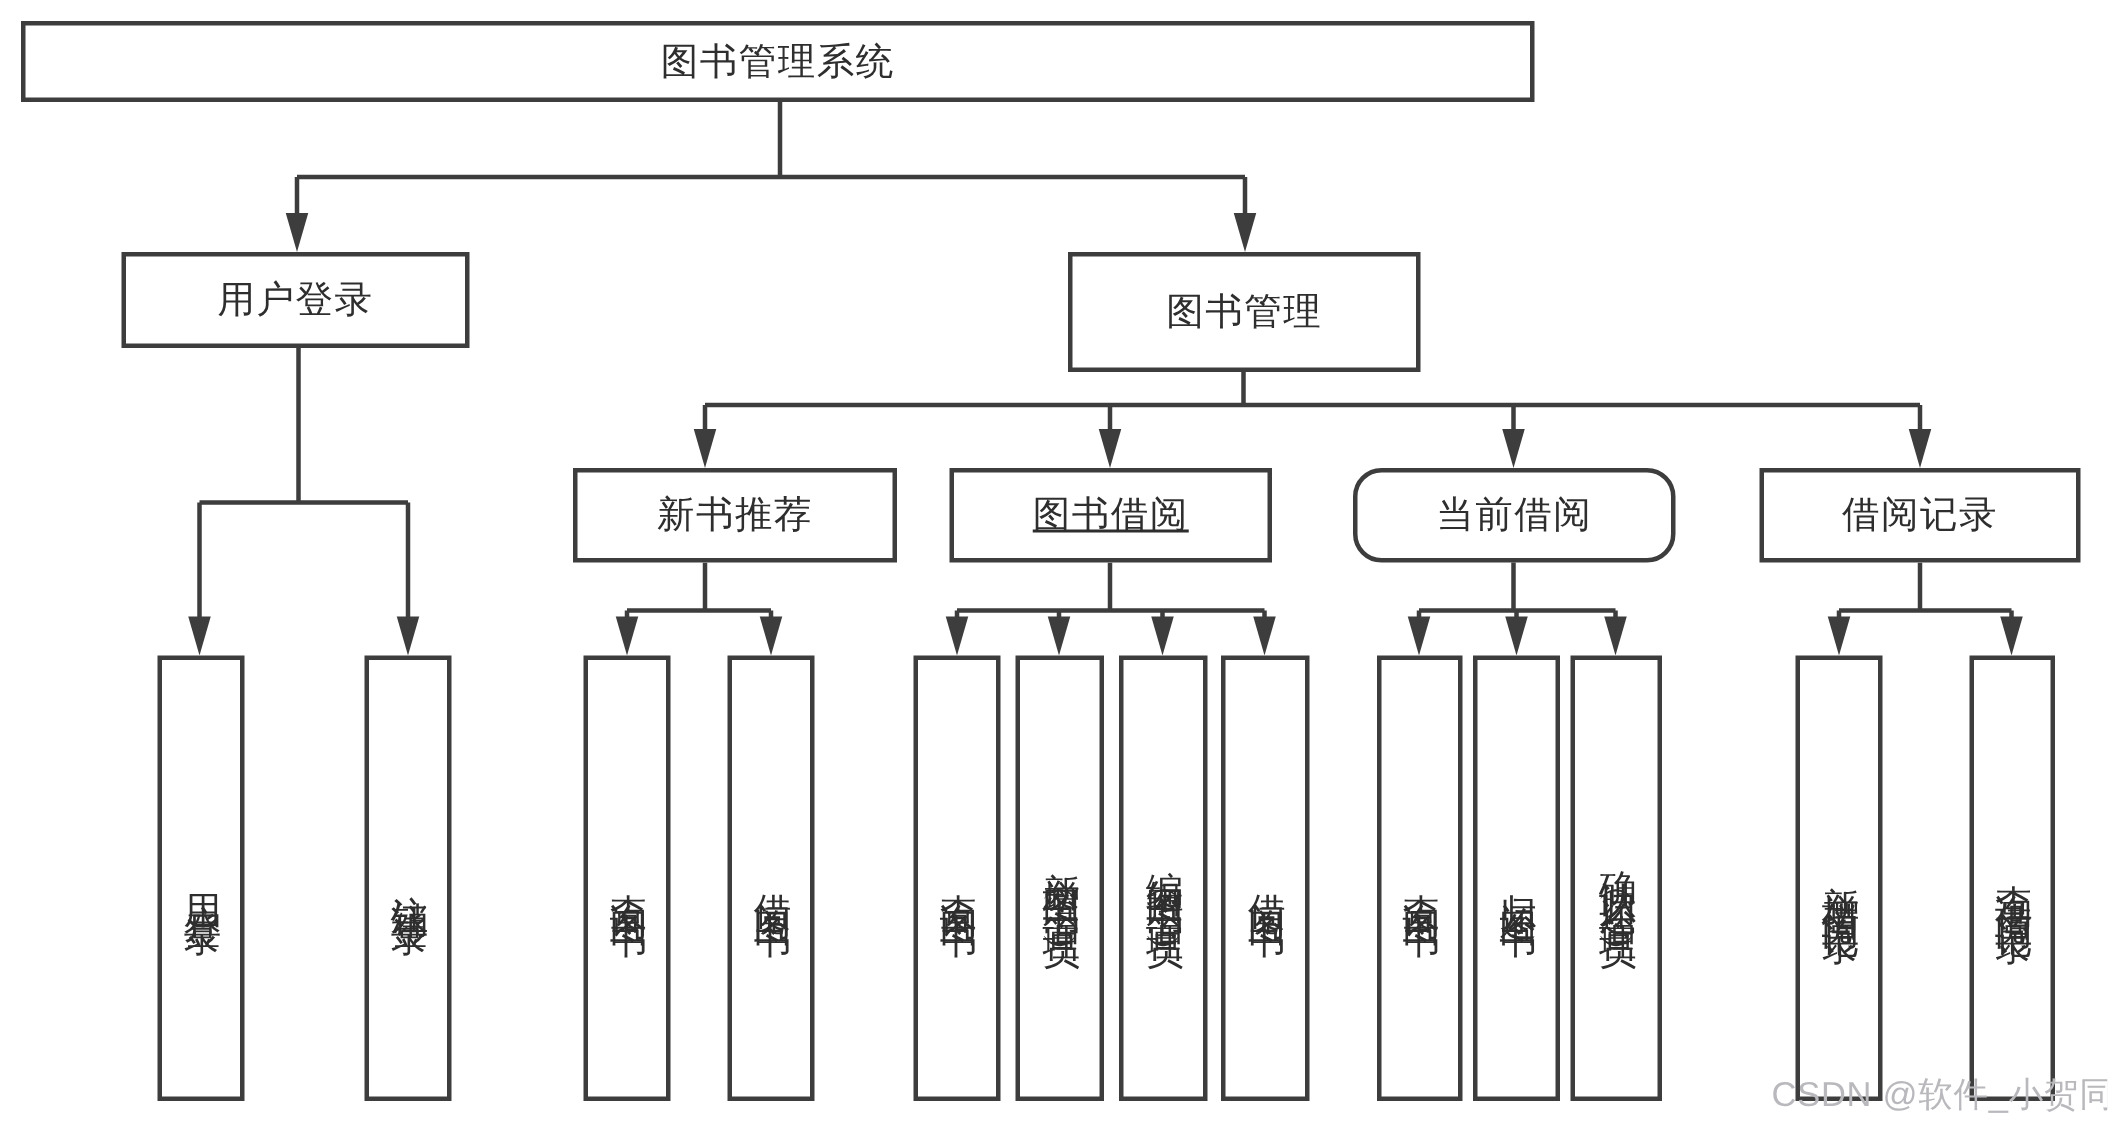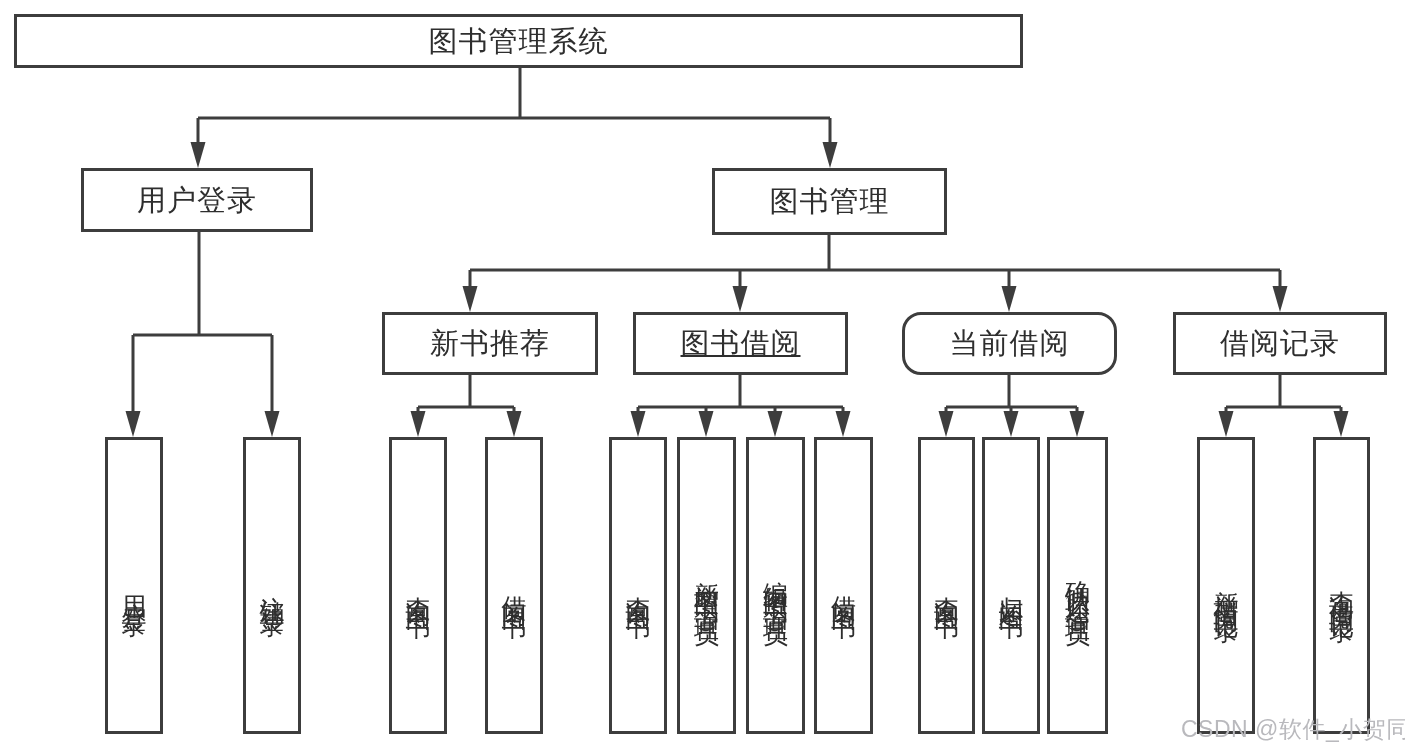--- a/index.html
+++ b/index.html
@@ -24,21 +24,21 @@
   }
   .node {
     position: absolute;
     box-sizing: border-box;
     border: 3px solid #3d3d3d;
     background: #ffffff;
     display: flex;
     align-items: center;
     justify-content: center;
     color: #2e2e2e;
-    font-size: 29px;
+    font-size: 25px;
     letter-spacing: 1px;
     z-index: 2;
     line-height: 1;
   }
   .vnode {
     writing-mode: vertical-rl;
     text-orientation: mixed;
     letter-spacing: 6px;
     font-size: 25px;
     padding-top: 4px;
@@ -89,21 +89,21 @@
       <polygon points="1003.5,411 1018.5,411 1011,437"></polygon>
       <polygon points="1069.5,411 1084.5,411 1077,437"></polygon>
       <polygon points="1218.5,411 1233.5,411 1226,437"></polygon>
       <polygon points="1333.5,411 1348.5,411 1341,437"></polygon>
     </g>
   </svg>
 
   <div class="node" style="left:14px; top:14px; width:1009px; height:54px;">图书管理系统</div>
 
   <div class="node" style="left:81px; top:168px; width:232px; height:64px;">用户登录</div>
-  <div class="node" style="left:712px; top:168px; width:235px; height:67px;">图书管理</div>
+  <div class="node" style="left:712px; top:168px; width:235px; height:80px;">图书管理</div>
 
   <div class="node" style="left:362px; top:312px; width:216px; height:63px;margin-left:20px;">新书推荐</div>
   <div class="node" style="left:633px; top:312px; width:215px; height:63px;text-decoration:underline;">图书借阅</div>
   <div class="node" style="left:902px; top:312px; width:215px; height:63px;border-radius:19px;">当前借阅</div>
   <div class="node" style="left:1173px; top:312px; width:214px; height:63px;">借阅记录</div>
 
   <div class="node vnode" style="left:105px; top:437px; width:58px; height:297px;">用户登录</div>
   <div class="node vnode" style="left:243px; top:437px; width:58px; height:297px;">注销登录</div>
   <div class="node vnode" style="left:389px; top:437px; width:58px; height:297px;">查询图书</div>
   <div class="node vnode" style="left:485px; top:437px; width:58px; height:297px;">借阅图书</div>

